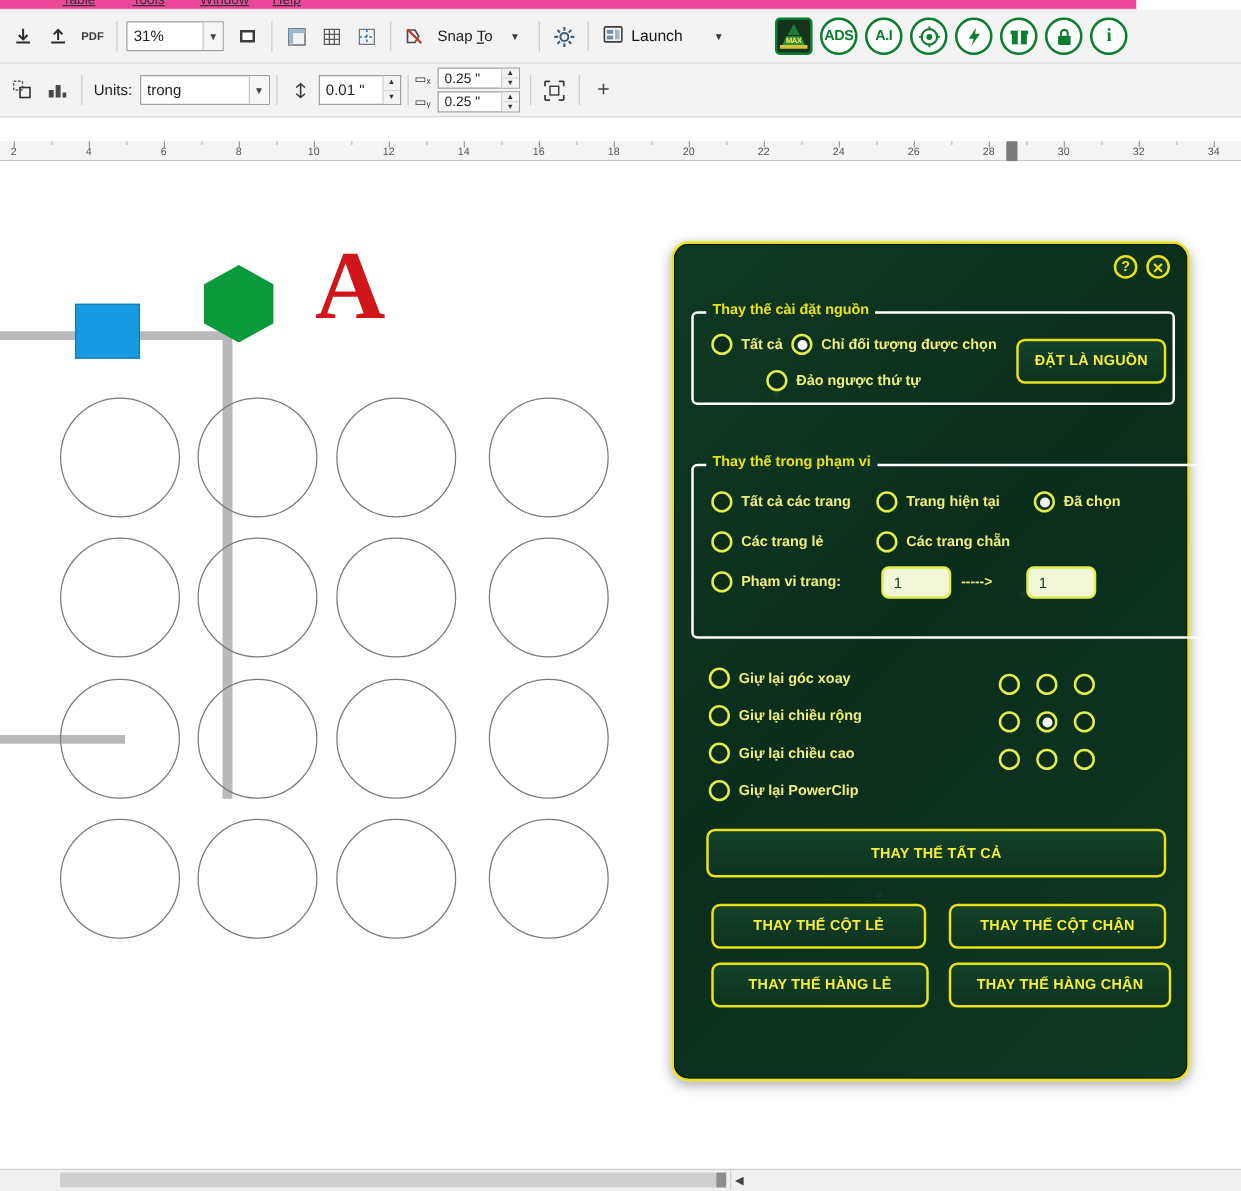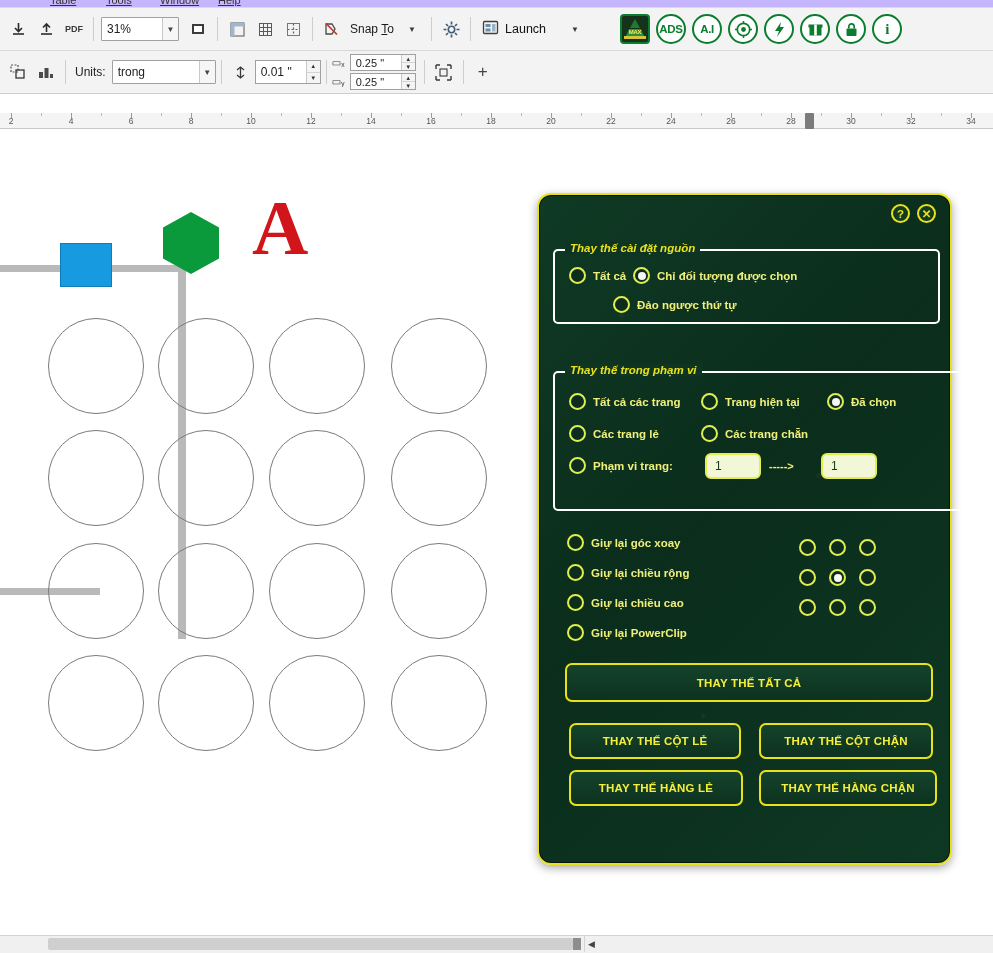--- a/index.html
+++ b/index.html
@@ -8,22 +8,22 @@
     width: 993px; height: 953px;
     font-family: "Liberation Sans", sans-serif;
     font-size: 12px;
     background: #ffffff;
     overflow: hidden;
     position: relative;
   }
 
   
   .menu-sliver {
-    position: absolute; top: 0; left: 0; width: 993px; height: 8px;
-    background: #c4b5fd; border-bottom: 1px solid #dcdcdc;
+    position: absolute; top: 0; left: 0; width: 909px; height: 8px;
+    background: #ec4899; border-bottom: 1px solid #dcdcdc;
     overflow: hidden;
   }
   .menu-sliver .mi {
     position: absolute; top: -6px; font-size: 11px; color: #333;
     text-decoration: underline;
   }
 
   
   .toolbar {
     position: absolute; left: 0; width: 993px;
@@ -161,21 +161,21 @@
   }
   .dlg-btn-help { right: 40px; }
   .dlg-btn-close { right: 14px; }
 
   .group {
     position: absolute; border: 2px solid #ffffff; border-radius: 5px;
   }
   .group > .legend {
     position: absolute; top: -9px; left: 10px; padding: 0 5px;
     background: #0e3522; font-size: 11.5px; font-weight: bold;
-    color: #e9e21a; font-style: italic; white-space: nowrap;
+    color: #e9e21a; white-space: nowrap;
   }
 
   .radio-row { position: absolute; display: flex; align-items: center; }
   .radio {
     width: 17px; height: 17px; border-radius: 50%;
     border: 2px solid #e0ef4d; background: #0c2d1b;
     margin-right: 7px; flex: none; position: relative;
   }
   .radio.checked::after {
     content: ""; position: absolute; inset: 2.5px;
@@ -565,20 +565,21 @@
       </div>
       <div class="radio-row" style="left:78px; top:16px;">
         <span class="radio checked"></span>
         <span class="radio-label">Chỉ đối tượng được chọn</span>
       </div>
       <div class="radio-row" style="left:14px; top:45px;padding-left:44px;">
         <span class="radio"></span>
         <span class="radio-label">Đảo ngược thứ tự</span>
       </div>
 
+      <div class="ybtn" style="left:258px; top:20px; width:120px; height:36px;">ĐẶT LÀ NGUỒN</div>
     </div>
 
     <div class="group" style="left:14px; top:176px; width:449px; height:140px;">
       <span class="legend">Thay thế trong phạm vi</span>
 
       <div class="radio-row" style="left:14px; top:20px;">
         <span class="radio"></span>
         <span class="radio-label">Tất cả các trang</span>
       </div>
       <div class="radio-row" style="left:146px; top:20px;">

